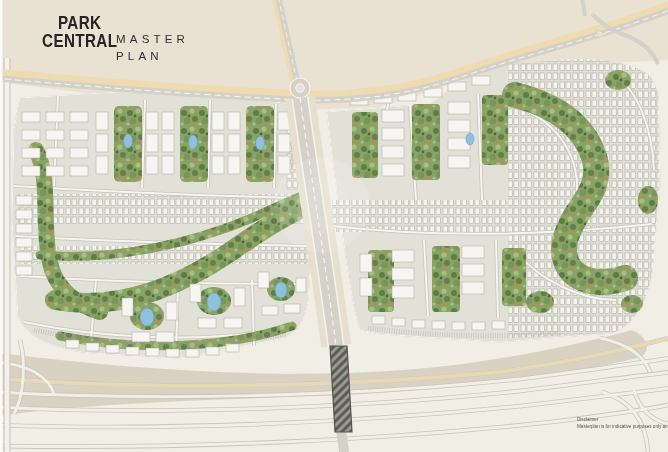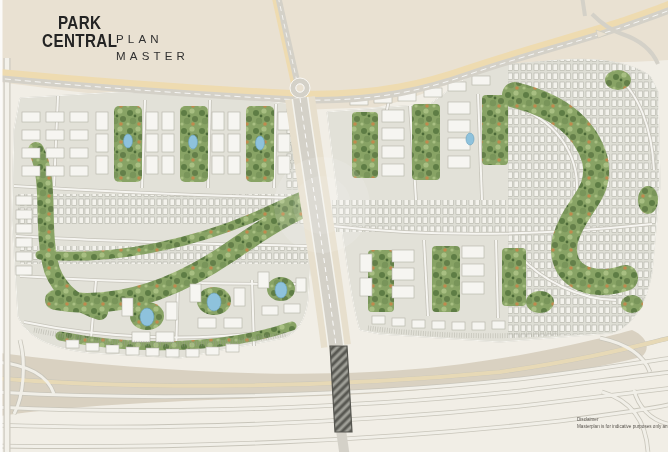--- a/index.html
+++ b/index.html
@@ -334,22 +334,22 @@
   <polygon points="330,346 347,346 352,432 335,432" fill="url(#hatch)" stroke="#55554f" stroke-width="1.2"></polygon>
 
   <rect x="0" y="0" width="2.5" height="452" fill="#fbfaf8"></rect>
 </svg>
 
 <div class="logo">
   <div class="l1">PARK</div>
   <div class="l2">CENTRAL</div>
 </div>
 <div class="mtitle">
+  <div>MASTER</div>
   <div>PLAN</div>
-  <div>MASTER</div>
 </div>
 
 <div class="disclaimer">
   <div>Disclaimer</div>
   <div>Masterplan is for indicative purposes only an</div>
 </div>
 
 </div>
 
 </body></html>

